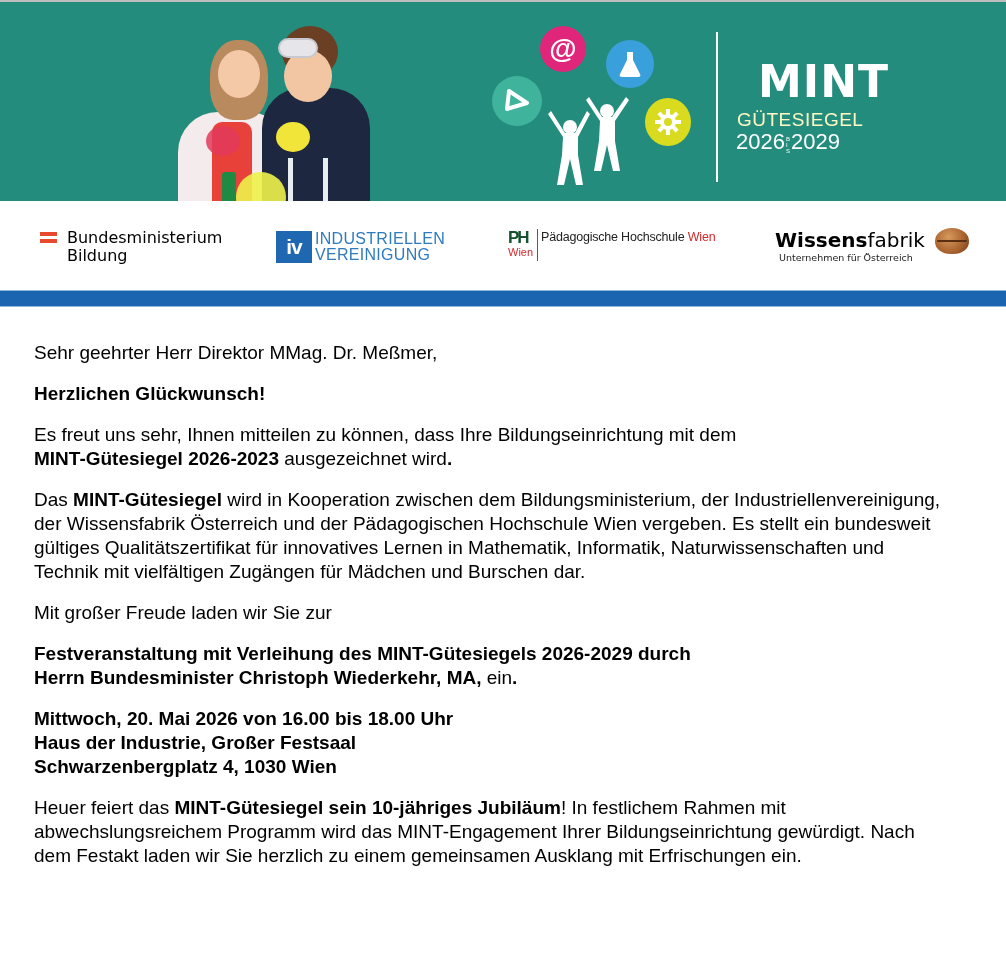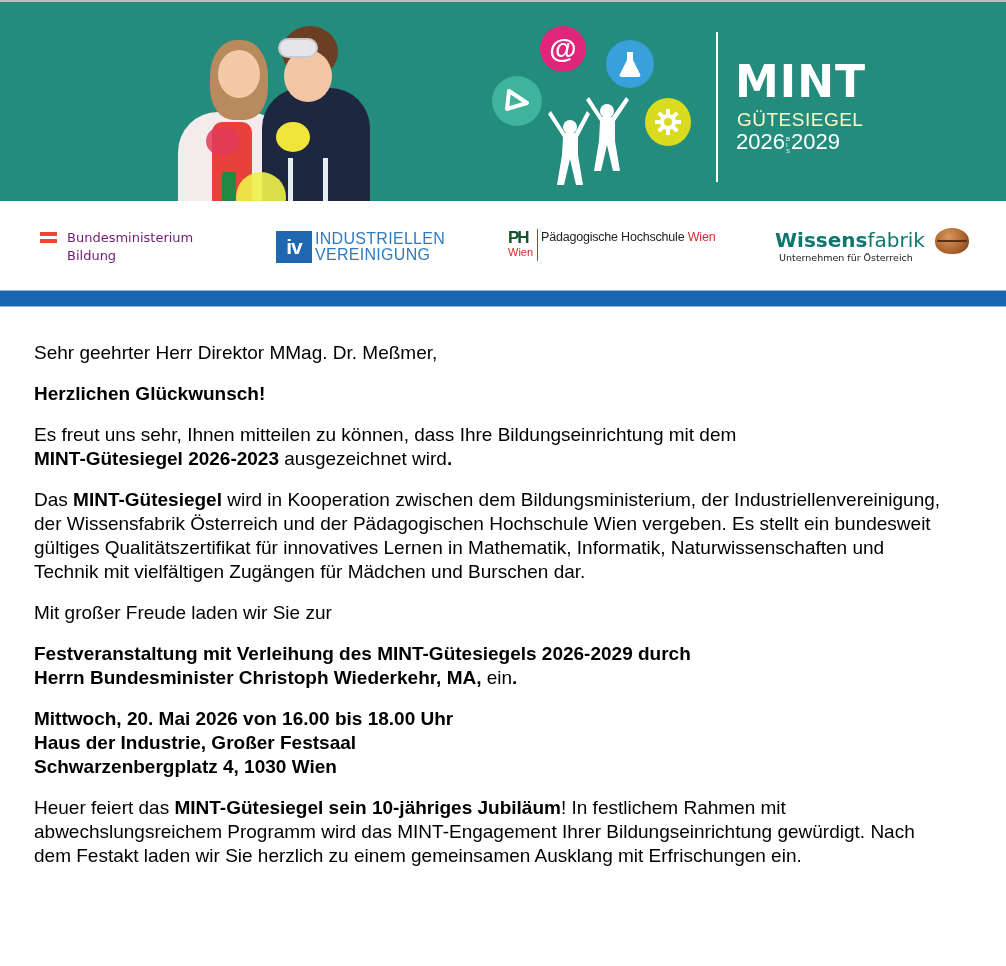--- a/index.html
+++ b/index.html
@@ -30,45 +30,45 @@
 
   
   .icon-circle { position: absolute; border-radius: 50%; display: flex; align-items: center; justify-content: center; color: #fff; font-weight: bold; }
   .ic-at { left: 540px; top: 24px; width: 46px; height: 46px; background: #e0267a; font-size: 28px; }
   .ic-flask { left: 606px; top: 38px; width: 48px; height: 48px; background: #3aa0dc; }
   .ic-play { left: 492px; top: 74px; width: 50px; height: 50px; background: #3fb39b; }
   .ic-gear { left: 645px; top: 96px; width: 46px; height: 48px; background: #d9dc1e; font-size: 30px; }
   .figure { position: absolute; }
 
   .vline { position: absolute; left: 716px; top: 30px; width: 2px; height: 150px; background: #ffffff; }
-  .mint-title { position: absolute; left: 735px; top: 58px; font-family: "DejaVu Sans", sans-serif; font-weight: bold; font-size: 44px; color: #fff; letter-spacing: 1px; line-height: 44px; }
+  .mint-title { position: absolute; left: 758px; top: 58px; font-family: "DejaVu Sans", sans-serif; font-weight: bold; font-size: 44px; color: #fff; letter-spacing: 1px; line-height: 44px; }
   .mint-sub { position: absolute; left: 737px; top: 108px; font-family: "Liberation Sans", sans-serif; font-size: 19px; color: #fef9c3; letter-spacing: 0.5px; line-height: 20px; }
   .mint-years { position: absolute; left: 736px; top: 128px; font-family: "Liberation Sans", sans-serif; font-size: 22px; color: #fff; line-height: 24px; display: flex; align-items: flex-end; }
   .mint-bis { font-size: 6px; line-height: 6px; display: inline-flex; flex-direction: column; align-items: center; margin: 0 1px; }
 
   
   .partners { position: absolute; left: 0; top: 201px; width: 1006px; height: 89px; }
   .bmb { position: absolute; left: 40px; top: 28px; display: flex; }
   .bmb-flag { width: 17px; margin-top: 3px; margin-right: 10px; }
   .bmb-flag div { height: 4px; background: #e84a2e; margin-bottom: 3px; }
-  .bmb-text { font-family: "DejaVu Sans", sans-serif; font-size: 13px; line-height: 18px; color: #701a75; }
+  .bmb-text { font-family: "DejaVu Sans", sans-serif; font-size: 16px; line-height: 18px; color: #000000; }
 
   .iv { position: absolute; left: 276px; top: 30px; display: flex; align-items: center; }
   .iv-box { width: 36px; height: 32px; background: #1f67b1; color: #fff; font-weight: bold; font-size: 21px; display: flex; align-items: center; justify-content: center; margin-right: 3px; letter-spacing: -1px; }
   .iv-text { font-family: "Liberation Sans", sans-serif; font-size: 16px; line-height: 16px; color: #2f7bc0; letter-spacing: 0.3px; }
 
   .ph { position: absolute; left: 508px; top: 28px; display: flex; }
   .ph-mark { width: 30px; position: relative; border-right: 1.5px solid #d3282c; height: 32px; margin-right: 3px; }
   .ph-letters { font-family: "Liberation Sans", sans-serif; font-weight: bold; font-size: 17px; color: #14532d; line-height: 17px; letter-spacing: -2px; }
   .ph-wien-small { font-size: 11px; color: #d3282c; line-height: 13px; }
   .ph-text { font-family: "Liberation Sans", sans-serif; font-size: 12.5px; color: #222; margin-top: 1px; letter-spacing: -0.2px; }
   .ph-text .red { color: #d3282c; }
 
   .wf { position: absolute; left: 775px; top: 28px; display: flex; align-items: flex-start; }
-  .wf-title { font-family: "DejaVu Sans", sans-serif; font-size: 20px; line-height: 22px; color: #0f766e; }
+  .wf-title { font-family: "DejaVu Sans", sans-serif; font-size: 20px; line-height: 22px; color: #000000; }
   .wf-title b { font-weight: bold; }
   .wf-sub { font-family: "DejaVu Sans", sans-serif; font-size: 9.5px; color: #222; margin-left: 4px; margin-top: 1px; }
   .walnut { width: 34px; height: 26px; margin-left: 10px; margin-top: -1px; border-radius: 50% 50% 46% 46%; background: radial-gradient(circle at 40% 35%, #d79a5c 0%, #a8602e 60%, #6b3a19 100%); position: relative; }
   .walnut::after { content: ""; position: absolute; left: 2px; right: 2px; top: 12px; height: 2px; background: #5a2e12; border-radius: 1px; }
 
   .blue-bar { position: absolute; left: 0; top: 290px; width: 1006px; height: 17px; background: #1b65b0; border-top: 1px solid #8fb7dd; border-bottom: 1px solid #8fb7dd; }
 
   
   .letter { position: absolute; left: 34px; top: 341px; width: 940px; font-family: "Liberation Sans", sans-serif; font-size: 19px; line-height: 24px; color: #000; }
   .letter p { margin-bottom: 17px; }

